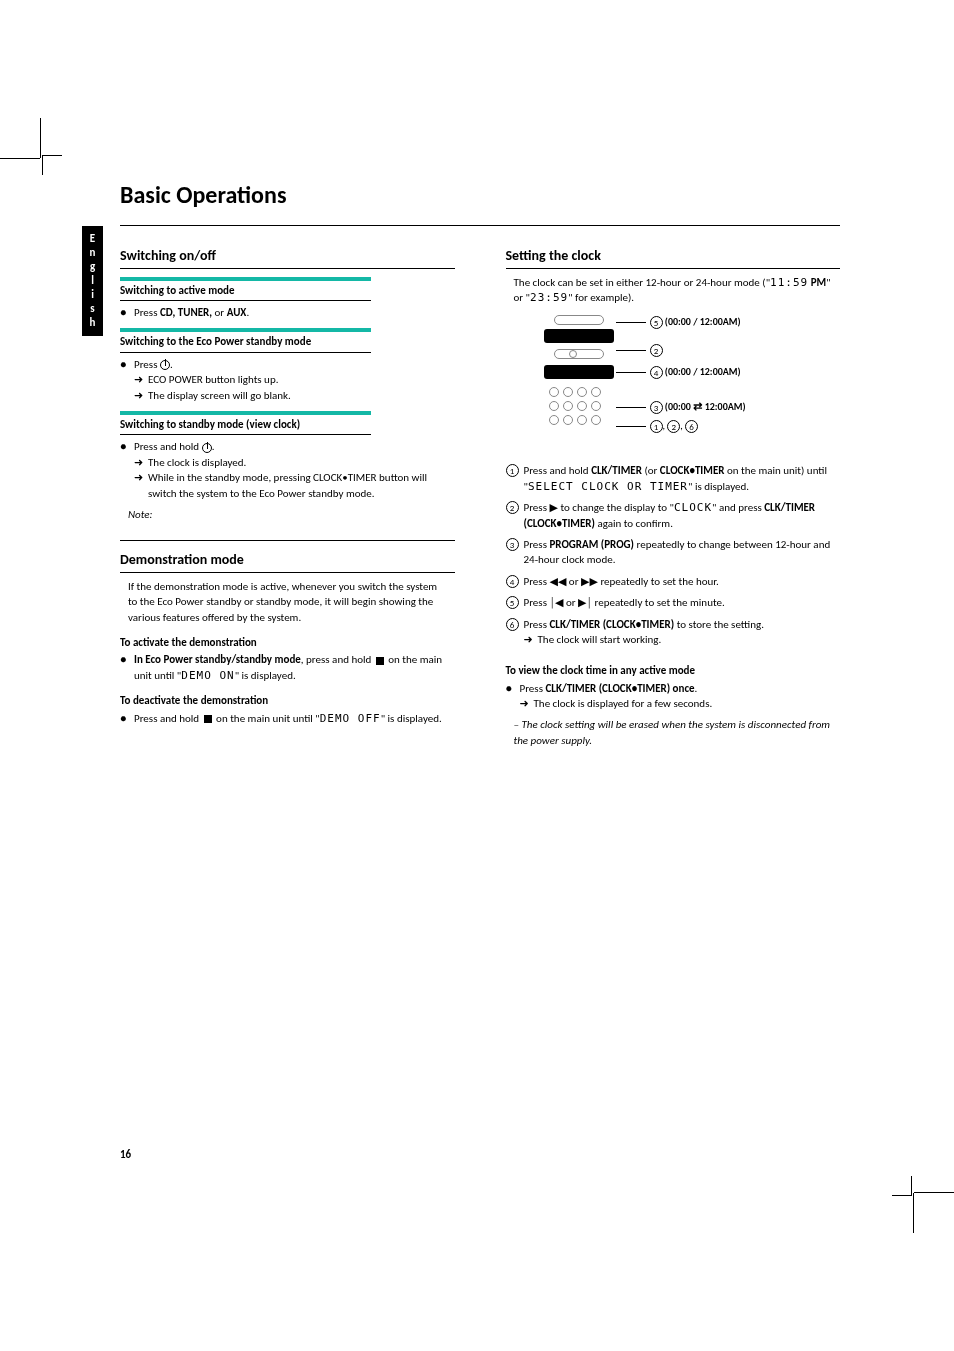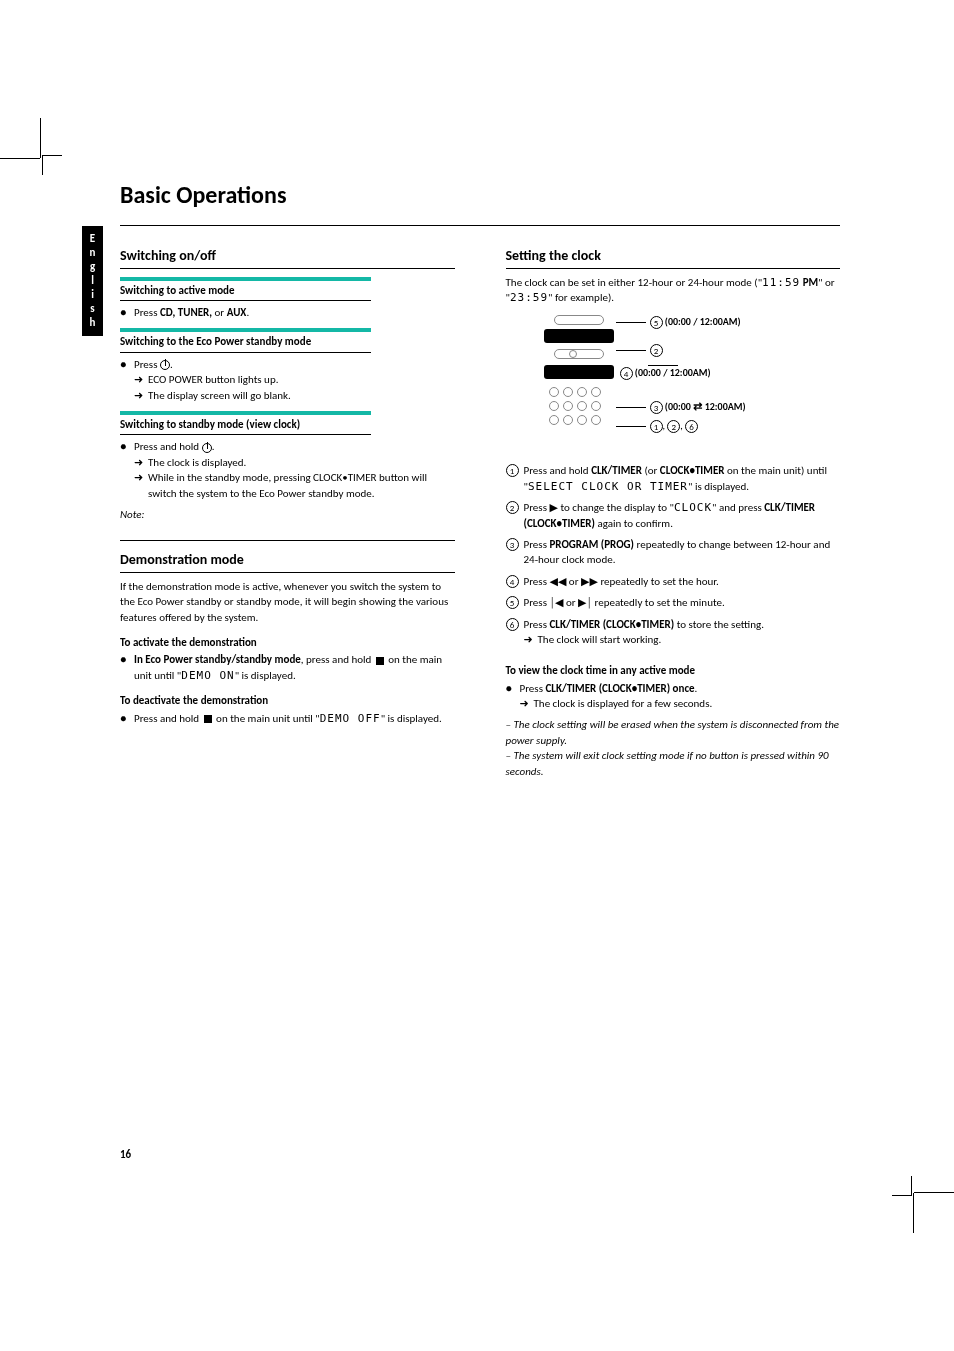--- a/index.html
+++ b/index.html
@@ -103,21 +103,21 @@
   .dev-btn1 { position:absolute; top:21px; left:25px; width:8px; height:8px; background:#fff; border-radius:50%; border:1px solid #888;}
   .dev-play1 { position:absolute; top:21px; right:25px; width:0; height:0; border-left:6px solid #fff; border-top:4px solid transparent; border-bottom:4px solid transparent;}
   .dev-knob { position:absolute; top:38px; left:30px; width:50px; height:10px; border:1px solid #888; border-radius:6px;}
   .dev-disp2 { position:absolute; top:54px; left:20px; width:70px; height:14px; background:#000; border-radius:3px;}
   .dev-grid { position:absolute; top:76px; left:25px; display:grid; grid-template-columns:repeat(4,12px); grid-template-rows:repeat(3,12px); gap:2px;}
   .dev-grid div { width:10px; height:10px; border:1px solid #888; border-radius:50%;}
   .callout { position:absolute; display:flex; align-items:center; font-size:10px; white-space:nowrap;}
   .callout .line { border-top:1px solid #000; flex-shrink:0;}
   .callout .lbl { padding-left:4px; }
   .swap-icon { font-size:11px; }
-  .para { margin: 6px 0; }
+  .para { margin: 6px 8px; }
   .spacer { height: 6px; }
 </style>
 </head>
 <body>
 
 <div class="crop-mark crop-tl-h"></div>
 <div class="crop-mark crop-tl-v"></div>
 <div class="crop-mark crop-br-h"></div>
 <div class="crop-mark crop-br-v"></div>
 <div class="crop-open-tl"></div>
@@ -219,21 +219,21 @@
             </div>
         </div>
         <div class="callout" style="top:4px; left:92px;">
             <div class="line" style="width:30px;"></div>
             <div class="lbl"><span class="circ-num">5</span> <strong>(00:00 / 12:00AM)</strong></div>
           </div>
         <div class="callout" style="top:32px; left:92px;">
             <div class="line" style="width:30px;"></div>
             <div class="lbl"><span class="circ-num">2</span></div>
           </div>
-        <div class="callout" style="top:54px; left:92px;flex-direction:column;">
+        <div class="callout" style="top:54px; left:92px;">
             <div class="line" style="width:30px;"></div>
             <div class="lbl"><span class="circ-num">4</span> <strong>(00:00 / 12:00AM)</strong></div>
           </div>
         <div class="callout" style="top:88px; left:92px;">
             <div class="line" style="width:30px;"></div>
             <div class="lbl"><span class="circ-num">3</span> <strong><span>(00:00 </span><span class="swap-icon">⇄</span><span> 12:00AM)</span></strong></div>
           </div>
         <div class="callout" style="top:108px; left:92px;">
             <div class="line" style="width:30px;"></div>
             <div class="lbl"><span class="circ-num">1</span>, <span class="circ-num">2</span>, <span class="circ-num">6</span></div>
@@ -280,19 +280,18 @@
         <div class="b">●</div>
         <div class="t"><span>Press </span><strong>CLK/TIMER (CLOCK•TIMER) once</strong>.</div>
       </div>
       <div class="arrow-row">
           <div class="a">➜</div>
           <div class="t">The clock is displayed for a few seconds.</div>
         </div>
 
       <div class="para italic">
         <div>– The clock setting will be erased when the system is disconnected from the power supply.</div>
-        <div>– The system will exit clock setting mode if no button is pressed within 90 seconds.</div>
       </div>
     </div>
   </div>
 </div>
 
 <div class="pagenum">16</div>
 
 </body></html>

